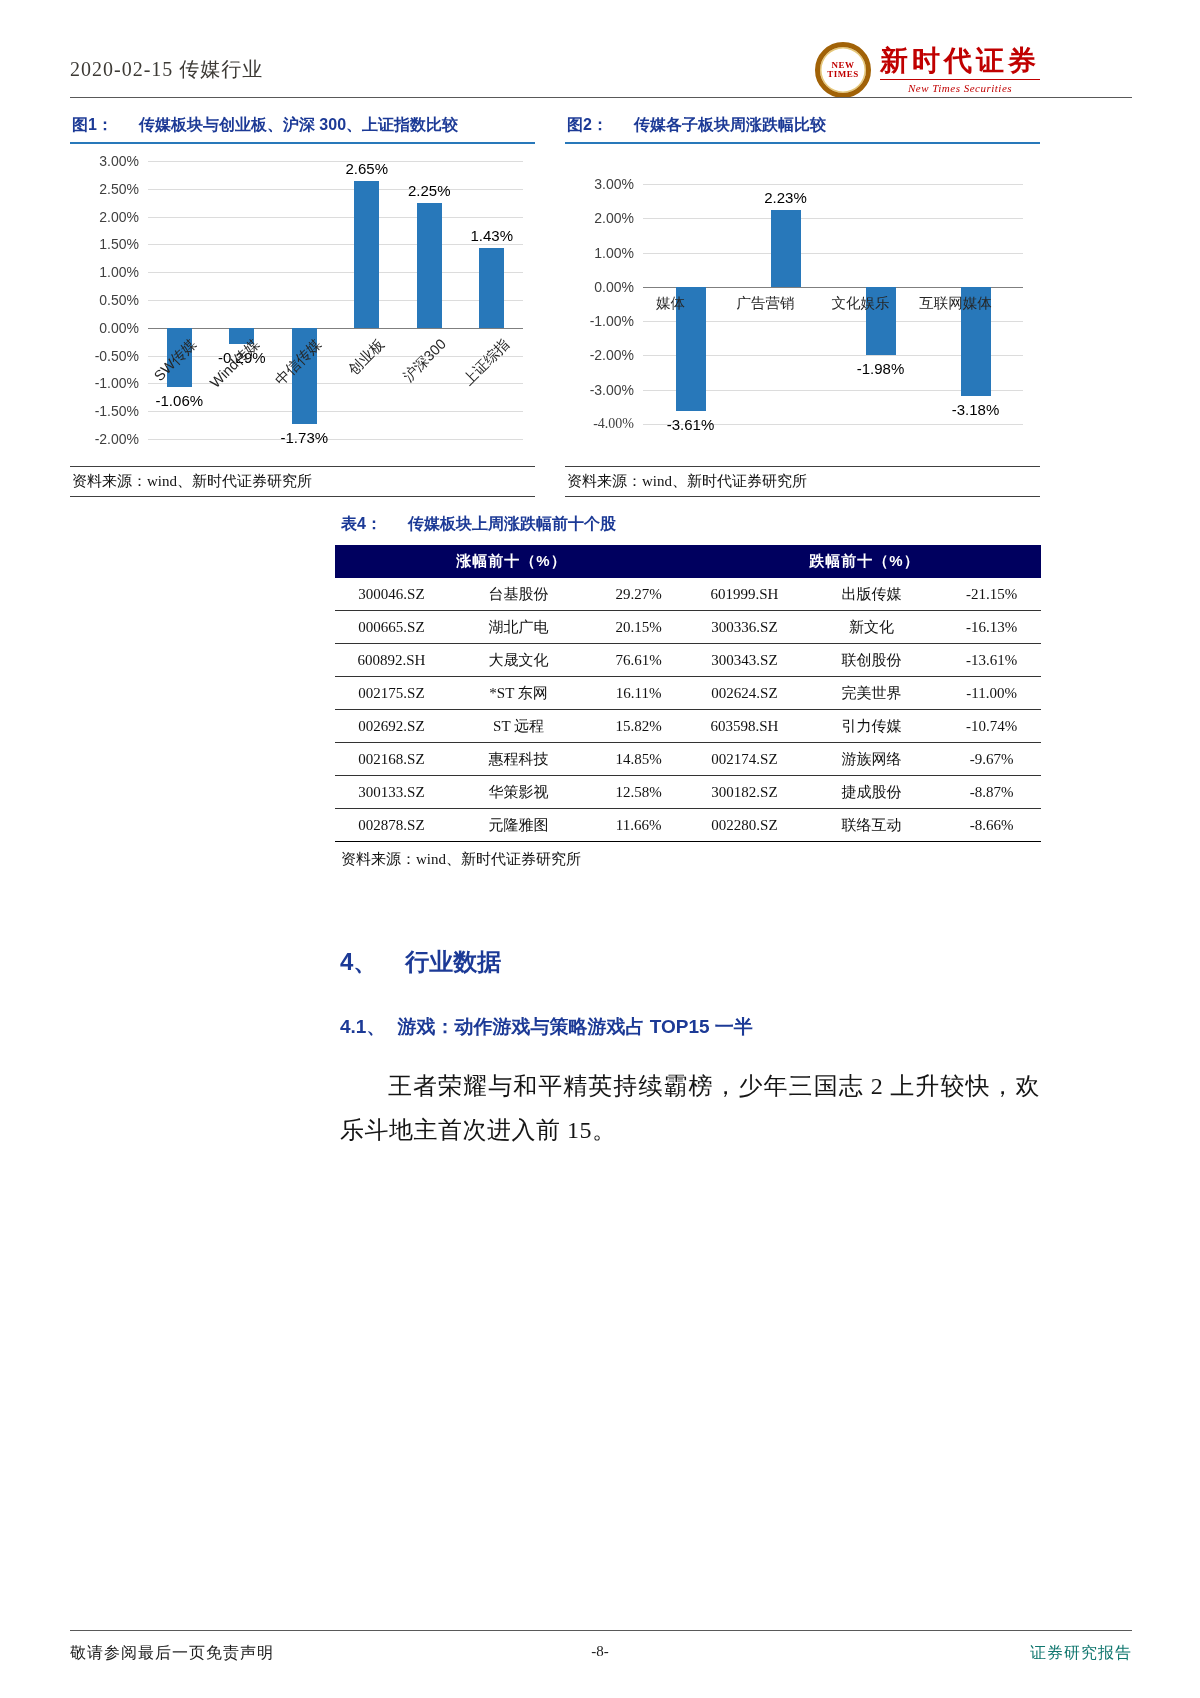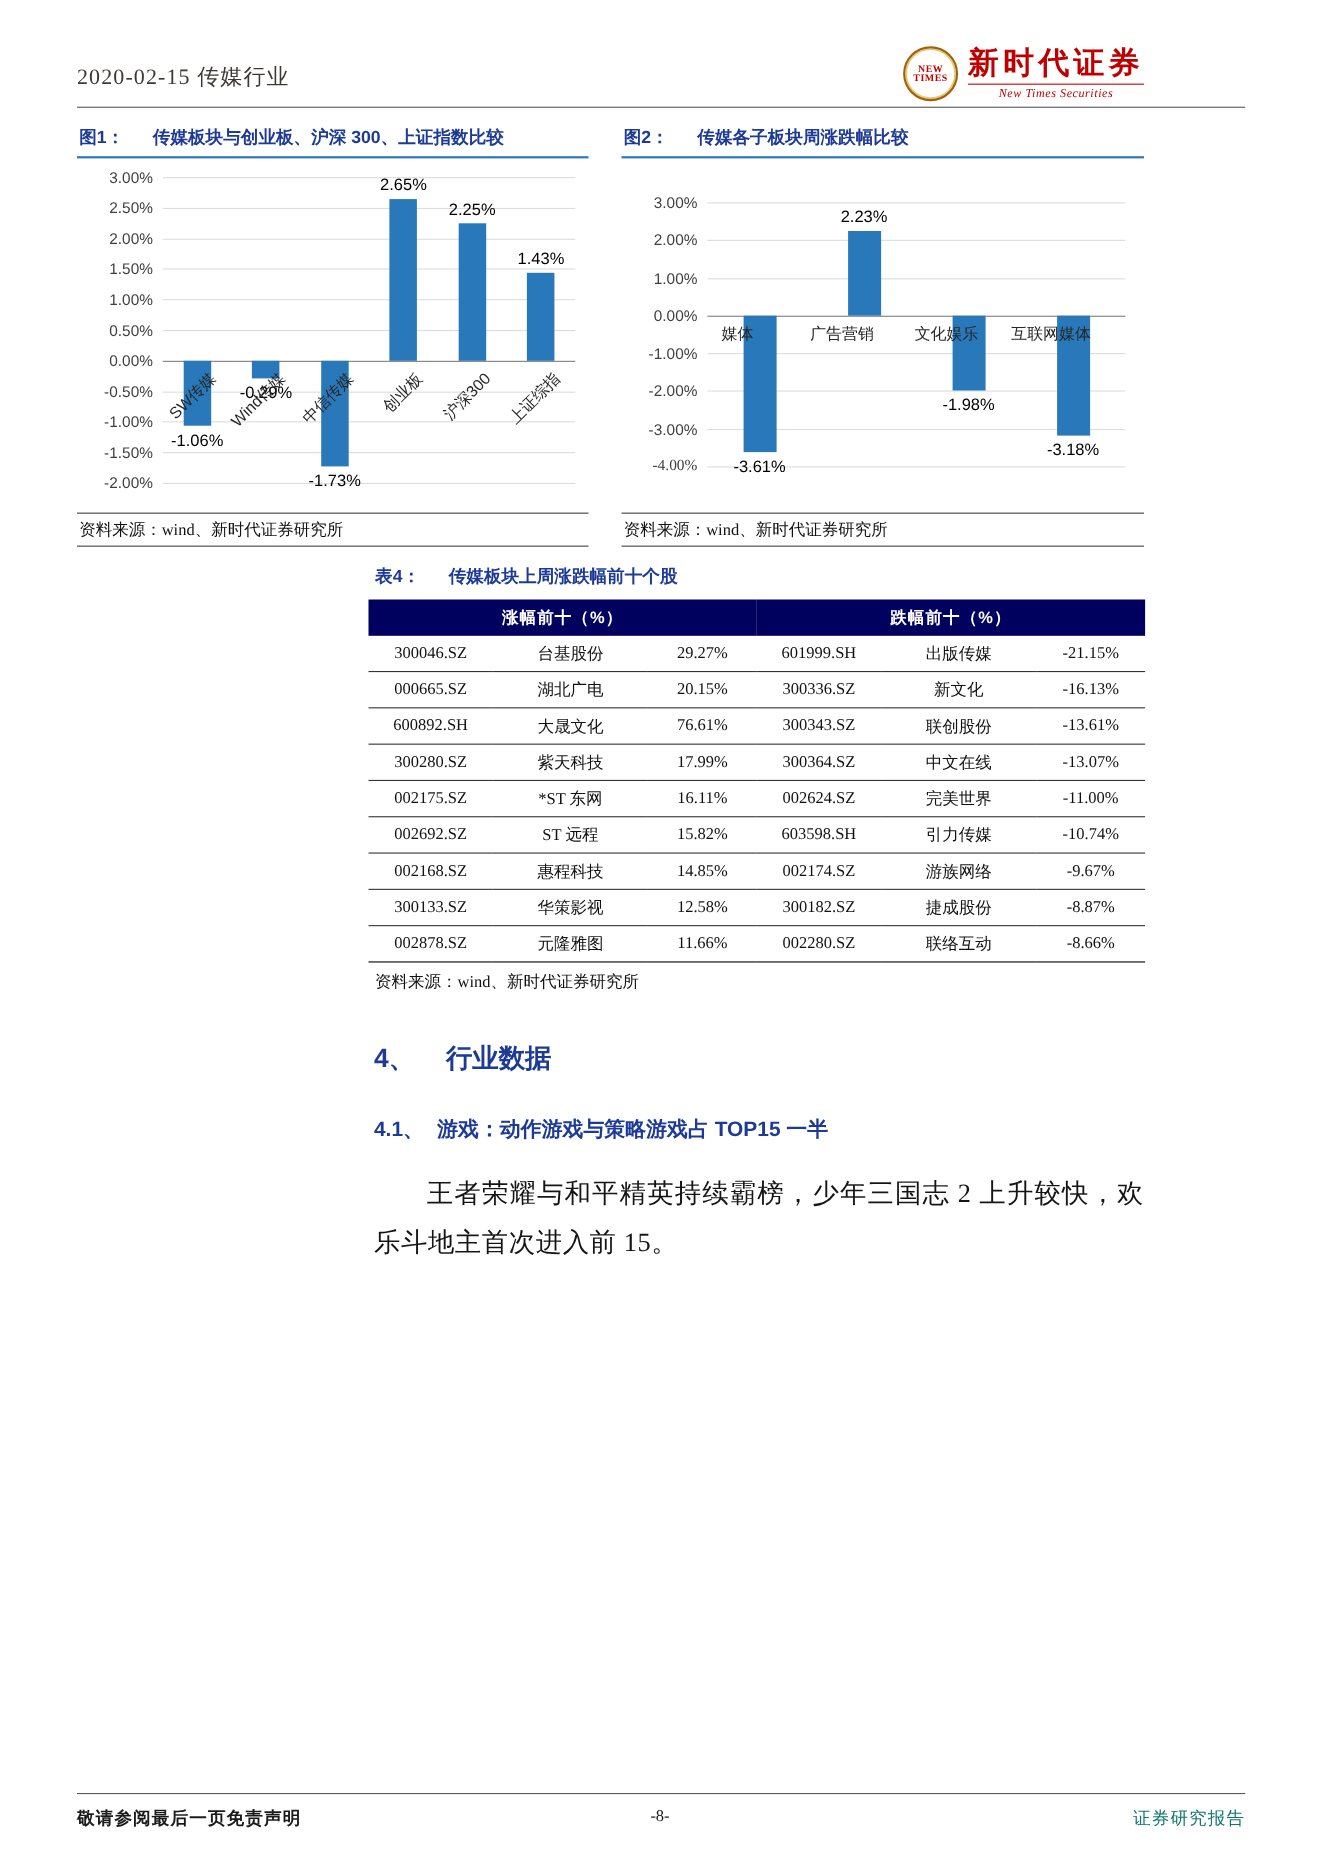--- a/index.html
+++ b/index.html
@@ -2,21 +2,21 @@
 <html><head>
 <meta charset="utf-8">
 <style>
   html,body{margin:0;padding:0;background:#ffffff;}
   .page{position:relative;width:1200px;height:1698px;background:#fff;margin:0 auto;overflow:hidden;
         font-family:"Liberation Serif",serif;color:#1a1a1a;}
 
   
   .header-left{position:absolute;left:70px;top:56px;font-size:20px;color:#3d3a35;letter-spacing:1px;}
   .logo{position:absolute;top:42px;right:160px;display:flex;align-items:center;gap:9px;}
-  .seal{width:46px;height:46px;border:2px solid #a16207;border-radius:50%;box-shadow:inset 0 0 0 1.5px #e6c878;
+  .seal{width:46px;height:46px;border:5px solid #a16207;border-radius:50%;box-shadow:inset 0 0 0 1.5px #e6c878;
         display:flex;flex-direction:column;align-items:center;justify-content:center;
         color:#c00000;font:bold 9px "Liberation Serif",serif;line-height:1.05;letter-spacing:.5px;}
   .logo-text{text-align:center;}
   .logo-cn{font-size:28px;font-weight:bold;color:#c00000;letter-spacing:4px;line-height:1.1;}
   .logo-en{display:block;font-size:11px;font-style:italic;color:#c00000;border-top:1.5px solid #c00000;
            padding-top:2px;margin-top:2px;letter-spacing:.5px;}
   .header-rule{position:absolute;left:70px;top:97px;width:1062px;height:1px;background:#595959;}
 
   
   .fig{position:absolute;top:112px;}
@@ -50,21 +50,21 @@
   .table-source{margin-top:8px;font-size:15px;color:#111;padding-left:6px;}
 
   
   .section{position:absolute;left:340px;top:946px;width:700px;}
   .sec-h1{display:flex;gap:28px;color:#1c3a96;font:bold 24px "Liberation Sans",sans-serif;}
   .sec-h2{display:flex;gap:12px;color:#1c3a96;font:bold 19px "Liberation Sans",sans-serif;margin-top:36px;}
   .body-para{margin:24px 0 0 0;font-size:24px;line-height:1.85;color:#151515;text-align:justify;text-indent:2em;letter-spacing:.5px;}
 
   
   .footer-rule{position:absolute;left:70px;top:1630px;width:1062px;height:1px;background:#595959;}
-  .footer-left{position:absolute;left:70px;top:1643px;font-size:16px;color:#1a1a1a;letter-spacing:1px;font-weight:bold;}
+  .footer-left{position:absolute;left:70px;top:1643px;font-size:16px;color:#1a1a1a;letter-spacing:1px;}
   .footer-center{position:absolute;left:0;right:0;top:1643px;text-align:center;font-size:15px;color:#1a1a1a;}
   .footer-right{position:absolute;right:68px;top:1643px;font-size:16px;color:#0f766e;letter-spacing:1px;}
 </style>
 </head>
 <body>
 
 <div class="page">
 
   <div class="header-left">2020-02-15 传媒行业</div>
   <div class="logo">
@@ -206,28 +206,20 @@
           </tr>
           <tr>
             <td>600892.SH</td>
             <td>大晟文化</td>
             <td>76.61%</td>
             <td>300343.SZ</td>
             <td>联创股份</td>
             <td>-13.61%</td>
           </tr>
           <tr>
-            <td>300280.SZ</td>
-            <td>紫天科技</td>
-            <td>17.99%</td>
-            <td>300364.SZ</td>
-            <td>中文在线</td>
-            <td>-13.07%</td>
-          </tr>
-          <tr>
             <td>002175.SZ</td>
             <td>*ST 东网</td>
             <td>16.11%</td>
             <td>002624.SZ</td>
             <td>完美世界</td>
             <td>-11.00%</td>
           </tr>
           <tr>
             <td>002692.SZ</td>
             <td>ST 远程</td>

